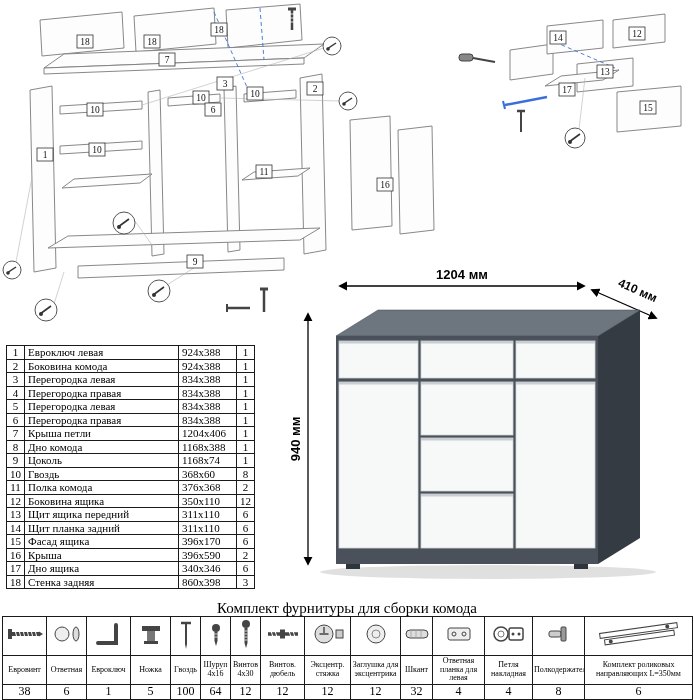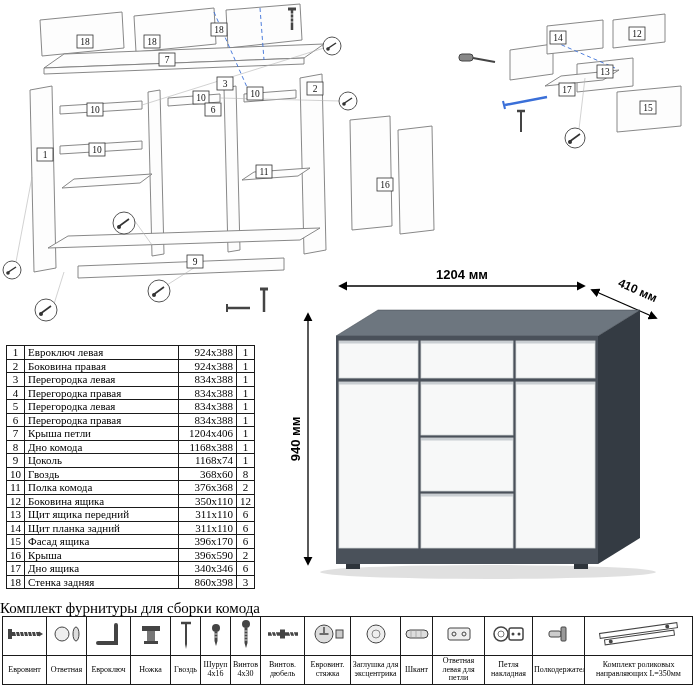--- a/index.html
+++ b/index.html
@@ -4,24 +4,24 @@
 <style>
   *{margin:0;padding:0;box-sizing:border-box}
   html,body{width:694px;height:700px;background:#fff;overflow:hidden}
   body{font-family:"Liberation Serif",serif;position:relative}
   .abs{position:absolute}
   
   table.parts{border-collapse:collapse;background:#fff}
   table.parts td{border:1px solid #1a1a1a;font-size:11px;line-height:12.5px;padding:0 3px;white-space:nowrap}
   table.parts td.num{width:18px;text-align:center}
   table.parts td.name{width:154px}
-  table.parts td.size{width:58px;text-align:right}
+  table.parts td.size{width:58px;text-align:left}
   table.parts td.qty{width:18px;text-align:center}
   
-  .hw-title{left:0;top:600px;width:694px;font-size:15px;color:#000}
+  .hw-title{left:0;top:600px;width:694px;text-align:center;font-size:15px;color:#000}
   table.hw{border-collapse:collapse;table-layout:fixed;width:690px;background:#fff}
   table.hw td{border:1px solid #1a1a1a;text-align:center;vertical-align:middle;overflow:hidden}
   table.hw tr.icon-row td{height:37px;padding:0}
   table.hw tr.label-row td{height:26px;font-size:8px;line-height:8.5px;padding:1px}
   table.hw tr.qty-row td{height:15px;font-size:12px;line-height:13px}
   
   .panel{fill:#fdfdfd;stroke:#7a7a7a;stroke-width:0.9}
   .lb{fill:#fff;stroke:#333;stroke-width:0.8}
   .lt{font:9.5px "Liberation Serif",serif;text-anchor:middle;fill:#111}
   .lead{stroke:#b3b3b3;stroke-width:0.6;fill:none}
@@ -231,21 +231,21 @@
 
       <tr>
         <td class="num">1</td>
         <td class="name">Евроключ левая</td>
         <td class="size">924x388</td>
         <td class="qty">1</td>
       </tr>
 
       <tr>
         <td class="num">2</td>
-        <td class="name">Боковина правая</td>
+        <td class="name">Боковина комода</td>
         <td class="size">924x388</td>
         <td class="qty">1</td>
       </tr>
 
       <tr>
         <td class="num">3</td>
         <td class="name">Перегородка левая</td>
         <td class="size">834x388</td>
         <td class="qty">1</td>
       </tr>
@@ -537,22 +537,39 @@
   </tr>
   <tr class="label-row">
     <td>Евровинт</td>
     <td>Ответная</td>
     <td>Евроключ</td>
     <td>Ножка</td>
     <td>Гвоздь</td>
     <td>Шуруп 4x16</td>
     <td>Винтов 4x30</td>
     <td>Винтов. дюбель</td>
-    <td>Евровинт. стяжка</td>
+    <td>Эксцентр. стяжка</td>
     <td>Заглушка для эксцентрика</td>
     <td>Шкант</td>
-    <td>Ответная левая для петли</td>
+    <td>Ответная планка для левая</td>
     <td>Петля накладная</td>
     <td>Полкодержатель</td>
     <td>Комплект роликовых направляющих L=350мм</td>
   </tr>
+  <tr class="qty-row">
+    <td>38</td>
+    <td>6</td>
+    <td>1</td>
+    <td>5</td>
+    <td>100</td>
+    <td>64</td>
+    <td>12</td>
+    <td>12</td>
+    <td>12</td>
+    <td>12</td>
+    <td>32</td>
+    <td>4</td>
+    <td>4</td>
+    <td>8</td>
+    <td>6</td>
+  </tr>
   </tbody>
 </table>
 
 </body></html>

